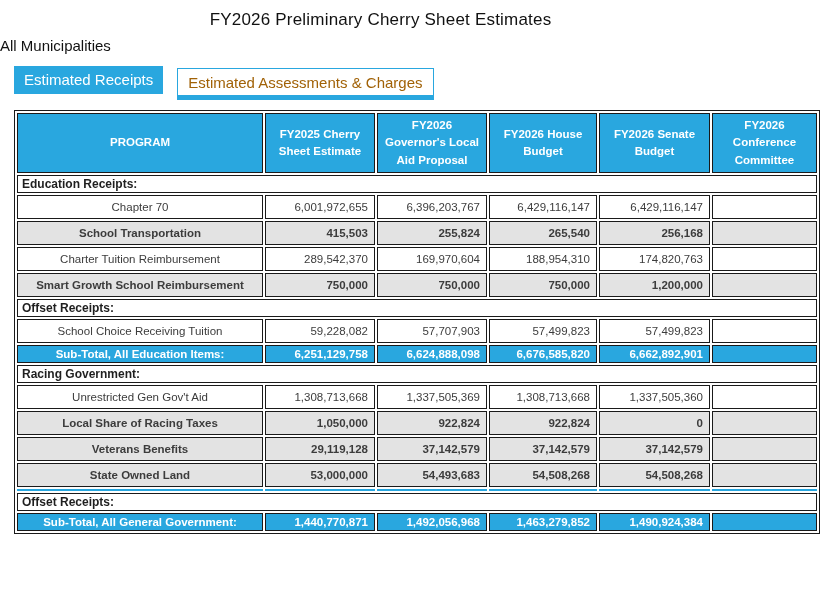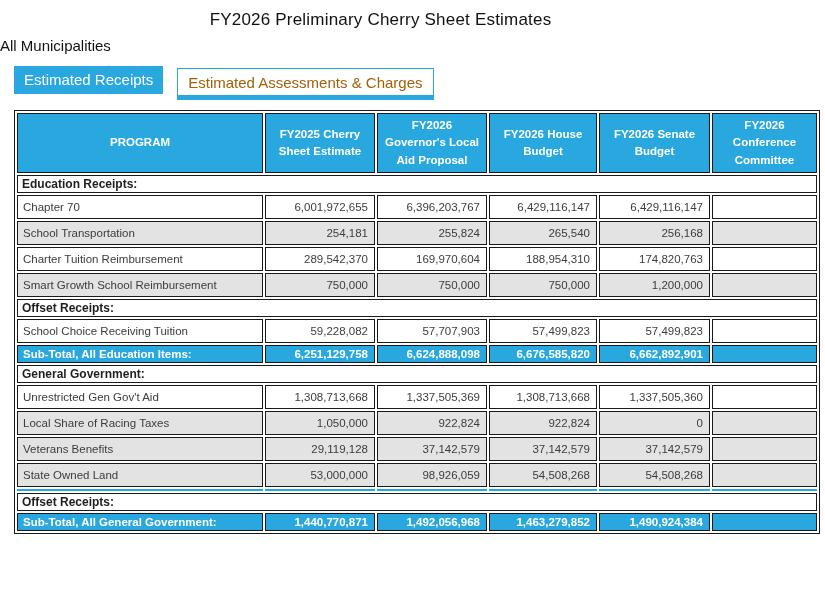--- a/index.html
+++ b/index.html
@@ -54,23 +54,23 @@
   }
   td{
     border:1px solid var(--border);
     font-size:11.5px;color:var(--text);
     overflow:hidden;white-space:nowrap;
   }
   td.section-cell{
     font-weight:bold;color:var(--dark);font-size:12px;
     padding:1px 4px;text-align:left;
   }
-  td.label-cell{text-align:left;padding:5px 5px;}
+  td.label-cell{text-align:center;padding:5px 5px;}
   td.num-cell{text-align:right;padding:5px 6px;}
-  tr.alt td{background:var(--alt);}
+  tr.alt td{background:var(--alt);font-weight:bold;}
   tr.subtotal td{
     background:var(--accent);color:#fff;font-weight:bold;
     padding:2px 6px;font-size:11.5px;
   }
   tr.subtotal td.label-cell{padding:2px 5px;}
   td.divider-cell{
     height:2px;padding:0;background:var(--accent);
     border:1px solid var(--accent);
   }
 </style>
@@ -112,21 +112,21 @@
         <tr class="data">
           <td class="label-cell">Chapter 70</td>
           <td class="num-cell">6,001,972,655</td>
           <td class="num-cell">6,396,203,767</td>
           <td class="num-cell">6,429,116,147</td>
           <td class="num-cell">6,429,116,147</td>
           <td class="num-cell"></td>
         </tr>
         <tr class="data alt">
           <td class="label-cell">School Transportation</td>
-          <td class="num-cell">254,181</td>
+          <td class="num-cell">415,503</td>
           <td class="num-cell">255,824</td>
           <td class="num-cell">265,540</td>
           <td class="num-cell">256,168</td>
           <td class="num-cell"></td>
         </tr>
         <tr class="data">
           <td class="label-cell">Charter Tuition Reimbursement</td>
           <td class="num-cell">289,542,370</td>
           <td class="num-cell">169,970,604</td>
           <td class="num-cell">188,954,310</td>
@@ -154,21 +154,21 @@
         </tr>
         <tr class="subtotal">
           <td class="label-cell">Sub-Total, All Education Items:</td>
           <td class="num-cell">6,251,129,758</td>
           <td class="num-cell">6,624,888,098</td>
           <td class="num-cell">6,676,585,820</td>
           <td class="num-cell">6,662,892,901</td>
           <td class="num-cell"></td>
         </tr>
         <tr>
-          <td class="section-cell" colspan="6">General Government:</td>
+          <td class="section-cell" colspan="6">Racing Government:</td>
         </tr>
         <tr class="data">
           <td class="label-cell">Unrestricted Gen Gov't Aid</td>
           <td class="num-cell">1,308,713,668</td>
           <td class="num-cell">1,337,505,369</td>
           <td class="num-cell">1,308,713,668</td>
           <td class="num-cell">1,337,505,360</td>
           <td class="num-cell"></td>
         </tr>
         <tr class="data alt">
@@ -183,21 +183,21 @@
           <td class="label-cell">Veterans Benefits</td>
           <td class="num-cell">29,119,128</td>
           <td class="num-cell">37,142,579</td>
           <td class="num-cell">37,142,579</td>
           <td class="num-cell">37,142,579</td>
           <td class="num-cell"></td>
         </tr>
         <tr class="data alt">
           <td class="label-cell">State Owned Land</td>
           <td class="num-cell">53,000,000</td>
-          <td class="num-cell">98,926,059</td>
+          <td class="num-cell">54,493,683</td>
           <td class="num-cell">54,508,268</td>
           <td class="num-cell">54,508,268</td>
           <td class="num-cell"></td>
         </tr>
         <tr>
           <td class="divider-cell"></td>
           <td class="divider-cell"></td>
           <td class="divider-cell"></td>
           <td class="divider-cell"></td>
           <td class="divider-cell"></td>

